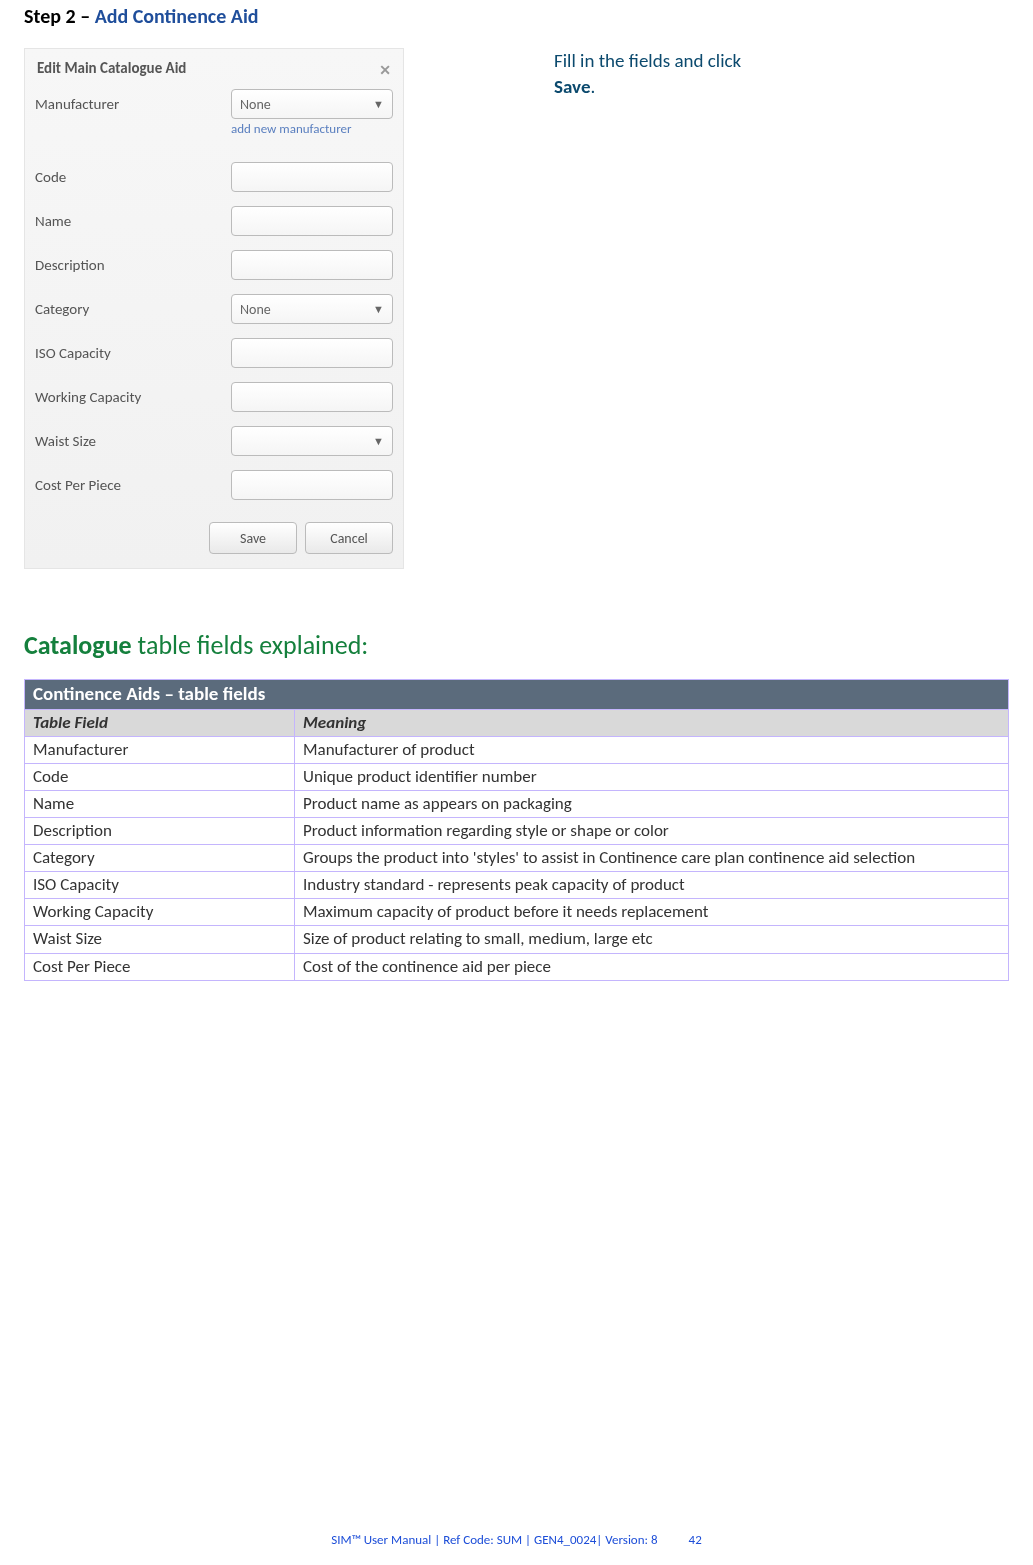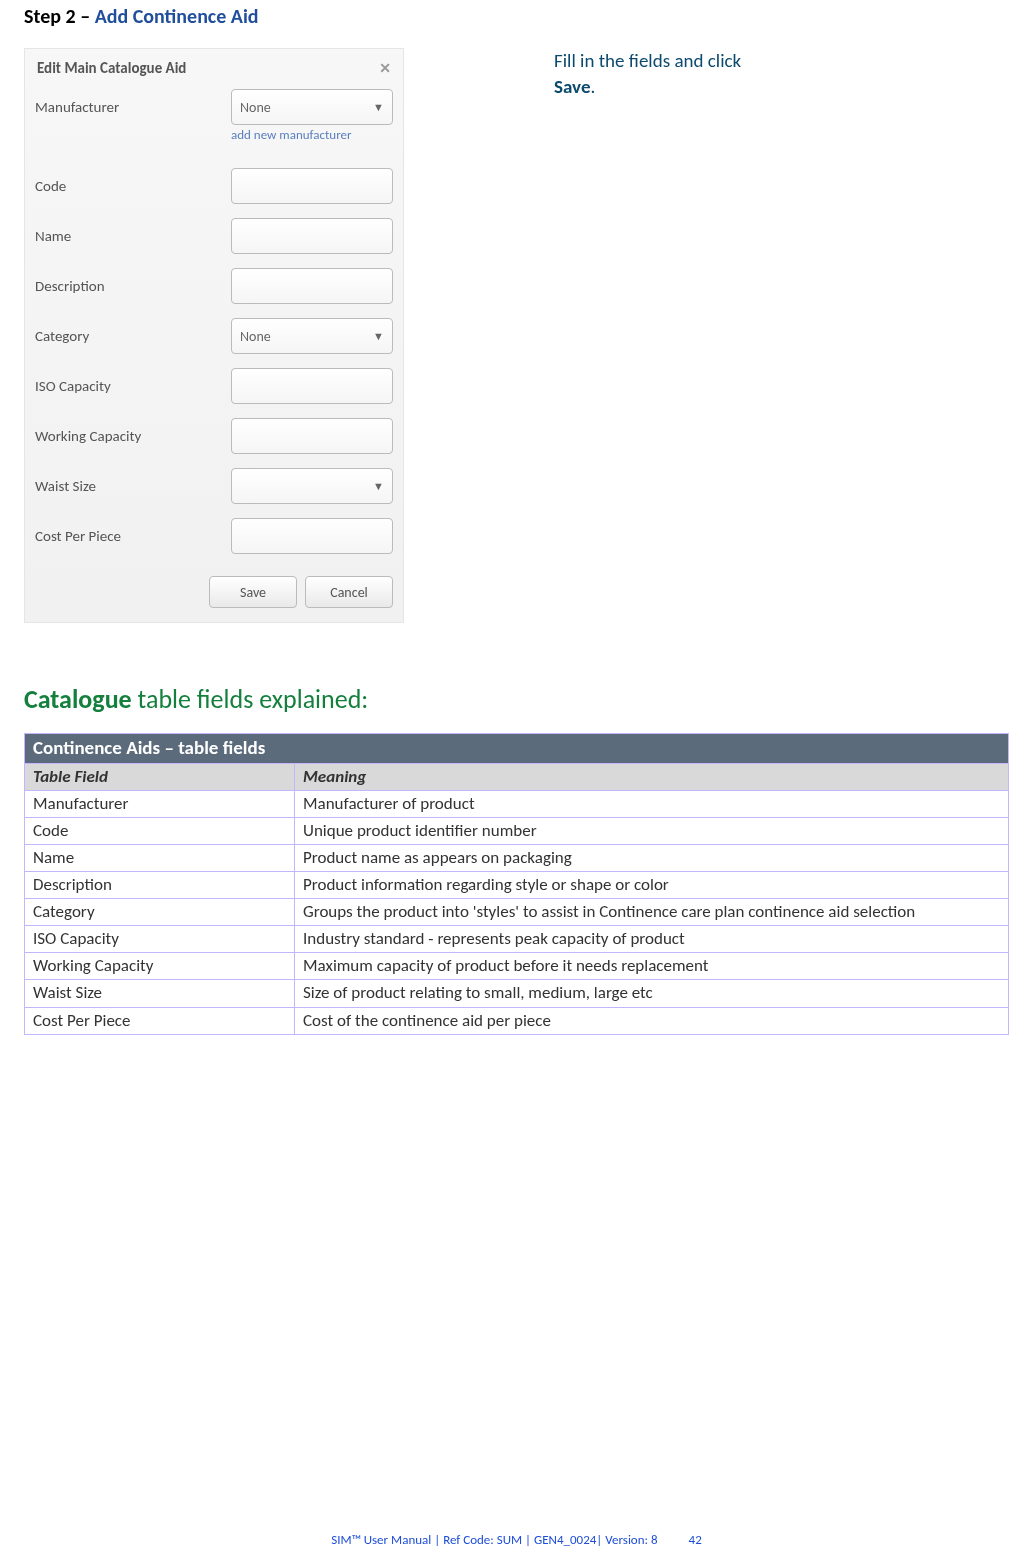--- a/index.html
+++ b/index.html
@@ -32,21 +32,21 @@
   .dialog-shot {
     width: 380px;
     border: 1px solid #e5e5e5;
     background: linear-gradient(#f7f7f7, #f1f1f1);
     position: relative;
     padding-bottom: 10px;
   }
   .dialog-title-bar {
     display: flex;
     justify-content: space-between;
-    align-items: center;
+    align-items: flex-end;
     padding: 10px 12px 8px 12px;
     color: #555;
     font-weight: bold;
     font-size: 15px;
   }
   .dialog-close {
     color: #999;
     font-size: 14px;
     font-family: Arial, sans-serif;
     line-height: 1;
@@ -66,21 +66,21 @@
   }
   .sub-link-row .spacer { width: 196px; }
   .sub-link { color: #5a7fbf; font-size: 13px; }
   .form-label {
     width: 196px;
     color: #555;
     font-size: 15px;
   }
   .form-input, .form-select {
     flex: 1;
-    height: 36px;
+    height: 30px;
     border: 1px solid #bbb;
     border-radius: 4px;
     background: linear-gradient(#fff, #f5f5f5);
     padding: 0 8px;
     font-size: 14px;
     color: #666;
     display: flex;
     align-items: center;
     justify-content: space-between;
   }

